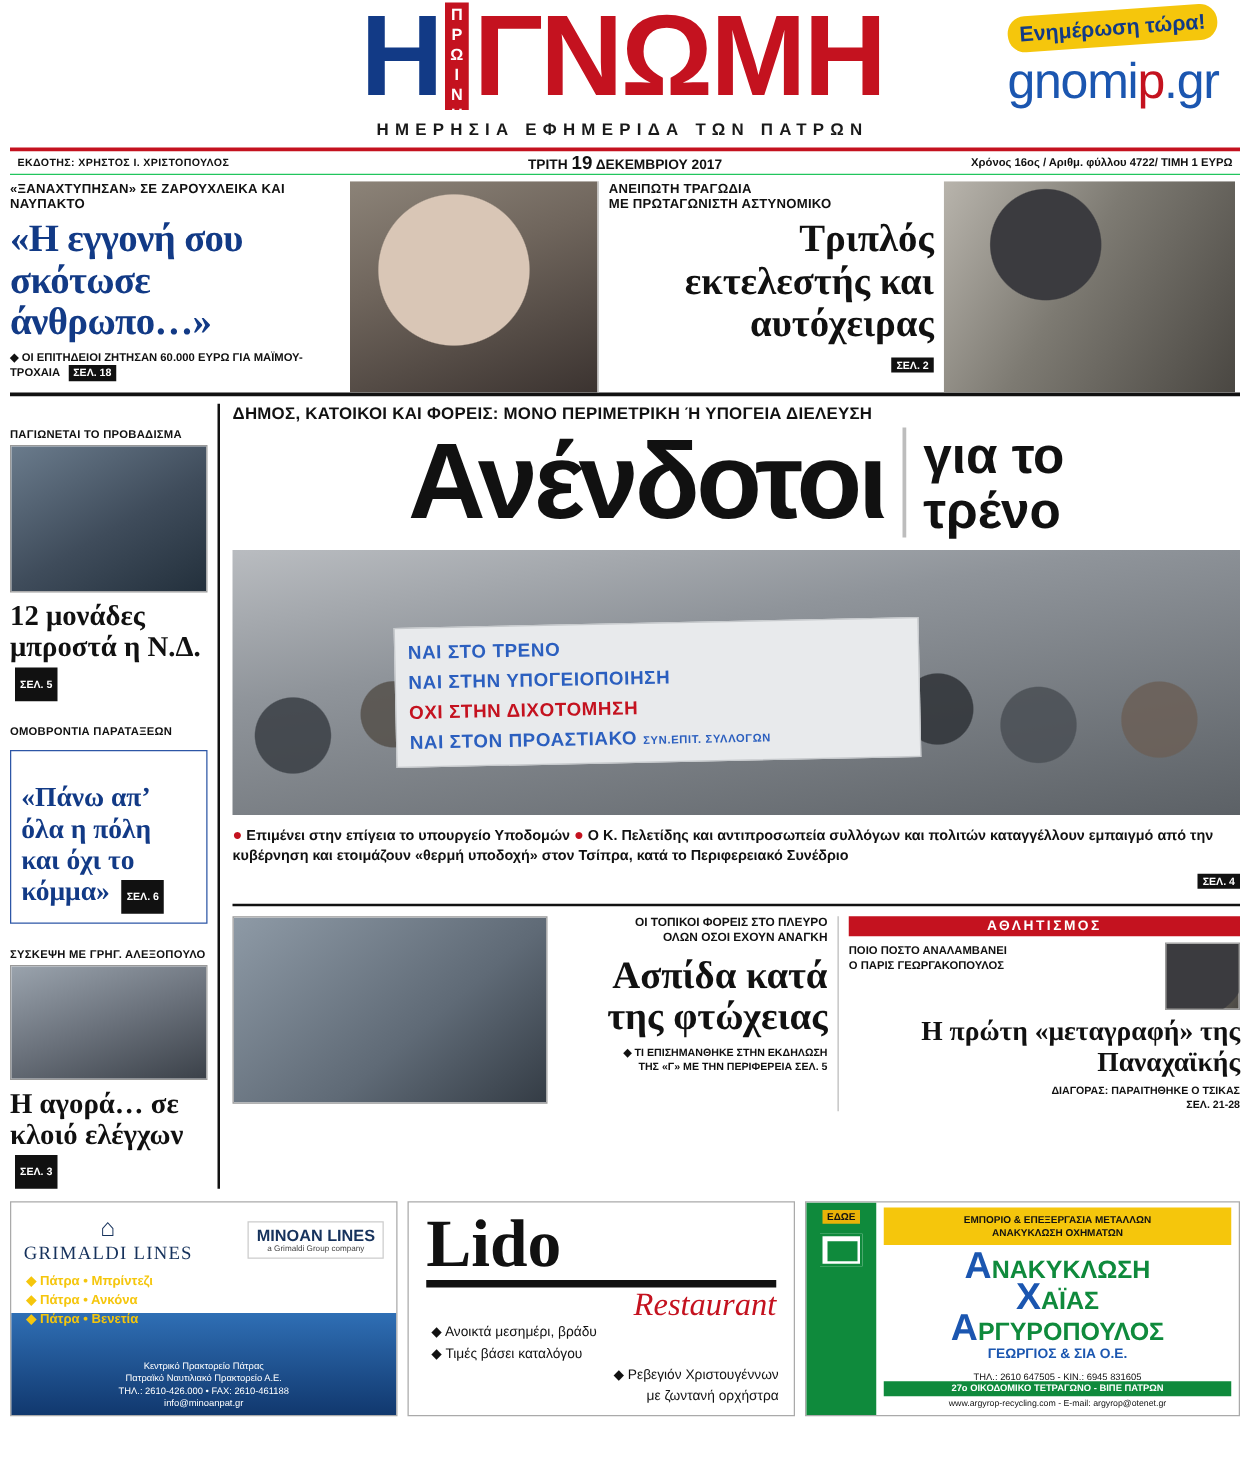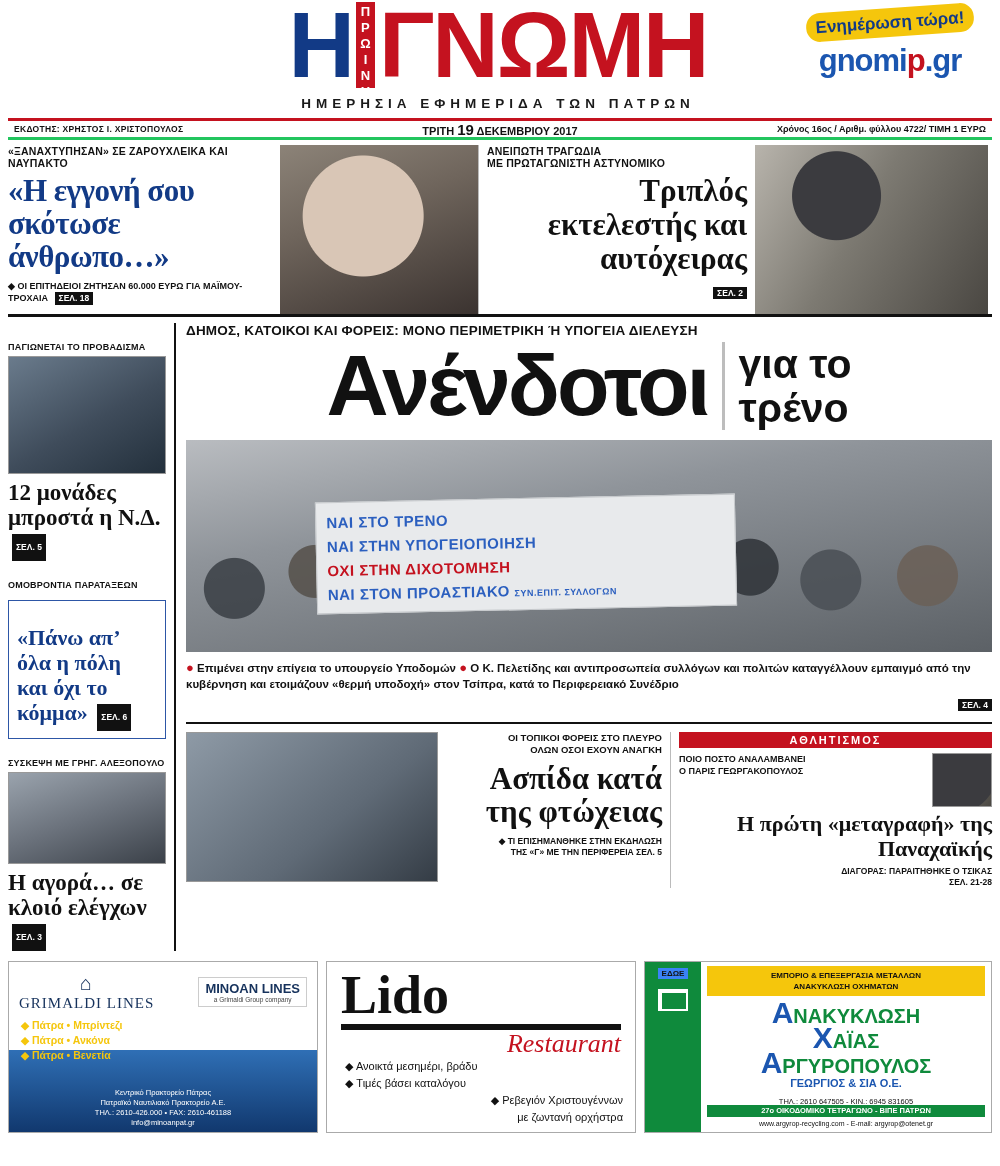--- a/index.html
+++ b/index.html
@@ -56,28 +56,28 @@
     background:#f5c60c; color:#123a86;
     font-family:"Liberation Sans", sans-serif;
     font-weight:bold; font-size:17px; line-height:19px;
     border-radius:14px; padding:5px 8px;
     transform:rotate(-4deg);
     display:block;
   }
   .promo-url {
     margin-top:6px;
     font-family:"Liberation Sans", sans-serif;
-    font-weight:bold; font-size:31px; color:#1b56b0; letter-spacing:-1px;
+    font-weight:normal; font-size:40px; color:#1b56b0; letter-spacing:-1px;
   }
   .promo-url .p { color:#c4121f; }
 
   
   .infobar {
     border-top:3px solid #c4121f;
-    border-bottom:3px solid #22c55e;
+    border-bottom:1px solid #22c55e;
     height:22px; display:flex; align-items:center;
     font-family:"Liberation Sans", sans-serif;
     font-size:10.5px; font-weight:bold; color:#111;
     padding:0 6px;
   }
   .infobar .left { width:30%; font-size:8.5px; letter-spacing:.3px;}
   .infobar .center { width:40%; text-align:center; font-size:11px; }
   .infobar .center .big { font-size:15px; }
   .infobar .right { width:30%; text-align:right; font-size:9px; }
 
@@ -234,21 +234,21 @@
   .ad1 .contact { position:absolute; bottom:4px; left:8px; right:8px; color:#fff;
     font-family:"Liberation Sans", sans-serif; font-size:7.5px; line-height:10px; text-align:center;}
   .ad2 { width:310px; background:#fff; }
   .ad2 .lido { font-family:"Liberation Serif", serif; font-weight:bold; font-size:54px; color:#111; padding:6px 0 0 14px; line-height:54px;}
   .ad2 .rule { height:6px; background:#111; margin:2px 14px 0 14px; }
   .ad2 .rest { text-align:right; padding-right:14px; font-family:"Liberation Serif", serif; font-style:italic; font-size:26px; color:#c4121f; line-height:28px;}
   .ad2 .li { font-family:"Liberation Sans", sans-serif; font-size:11px; line-height:17px; padding-left:18px;}
   .ad2 .tel { text-align:left; padding:6px 0 0 14px; font-family:"Liberation Sans", sans-serif; font-size:11.5px; font-weight:bold;}
   .ad3 { flex:1; background:#fff; display:flex; }
   .ad3 .side { width:56px; background:#0f8a3c; display:flex; flex-direction:column; align-items:center; padding-top:6px;}
-  .ad3 .side .lbl { background:#3b82f6; color:#111; font-family:"Liberation Sans", sans-serif; font-weight:bold; font-size:8px; padding:1px 4px;}
+  .ad3 .side .lbl { background:#eab308; color:#111; font-family:"Liberation Sans", sans-serif; font-weight:bold; font-size:8px; padding:1px 4px;}
   .ad3 .side .truck { width:34px; height:26px; background:#fff; border:2px solid #0f8a3c; margin-top:8px; position:relative;}
   .ad3 .side .truck:after { content:""; position:absolute; left:4px; top:4px; width:24px; height:16px; background:#0f8a3c;}
   .ad3 .main { flex:1; padding:4px 6px; position:relative;}
   .ad3 .top { background:#f5c60c; color:#111; text-align:center;
     font-family:"Liberation Sans", sans-serif; font-weight:bold; font-size:8px; line-height:11px; padding:4px;}
   .ad3 .brand { text-align:center; margin-top:6px; }
   .ad3 .brand .l1 { font-family:"Liberation Sans", sans-serif; font-weight:bold; font-size:20px; color:#0f8a3c; line-height:21px;}
   .ad3 .brand .l1 .cap { color:#1b56b0; font-size:30px; }
   .ad3 .brand .l3 { font-family:"Liberation Sans", sans-serif; font-weight:bold; font-size:11px; color:#1b56b0;}
   .ad3 .tel { font-family:"Liberation Sans", sans-serif; font-size:7.5px; text-align:center; margin-top:8px; line-height:10px;}

